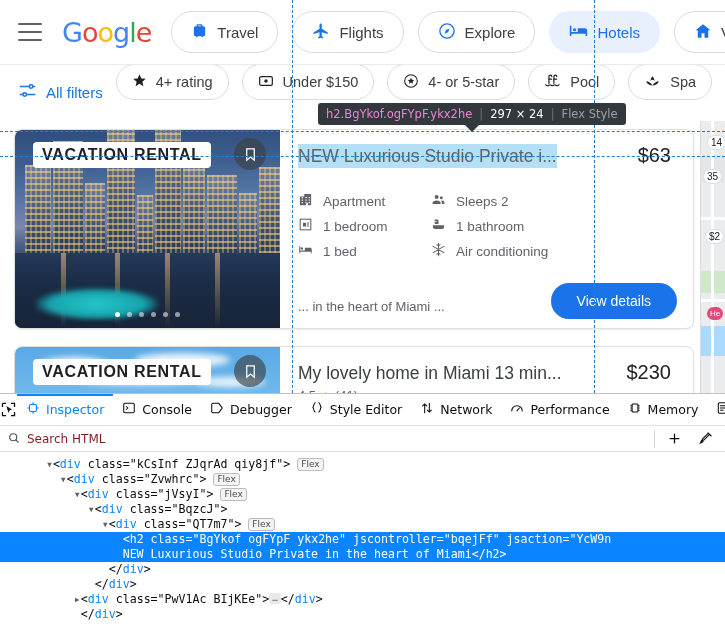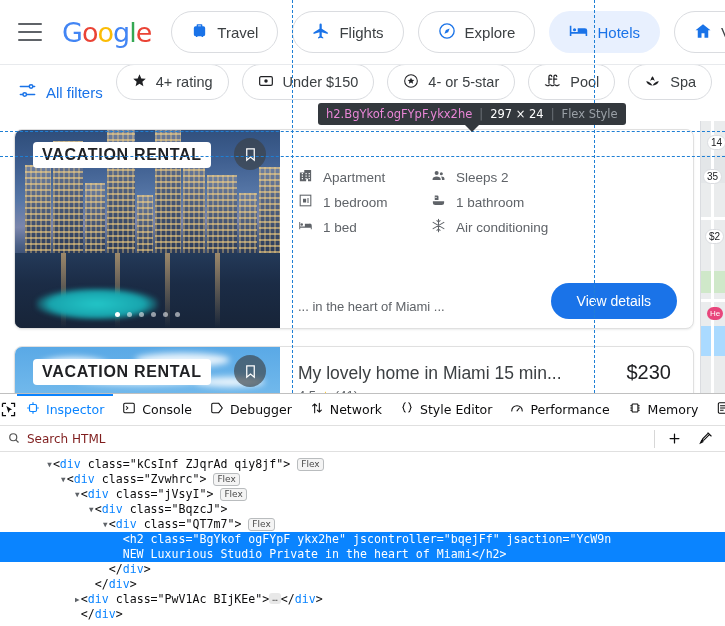--- a/index.html
+++ b/index.html
@@ -312,20 +312,24 @@
           <div class="dots">
             <span class="dot on"></span>
             <span class="dot"></span>
             <span class="dot"></span>
             <span class="dot"></span>
             <span class="dot"></span>
             <span class="dot"></span>
           </div>
         </div>
         <div class="cbody">
+          <div class="crow1">
+            <div class="ctitle hl">NEW Luxurious Studio Private i...</div>
+            <div class="cprice">$63</div>
+          </div>
           <div class="amen">
             <div class="am">
               <span><svg width="15" height="15" viewBox="0 0 24 24" fill="#5f6368">
                     <path d="M3 21V7h7V3h11v18h-5v-4h-3v4H3zm3-3h2v-2H6v2zm0-4h2v-2H6v2zm0-4h2V8H6v2zm6 8h2v-2h-2v2zm0-4h2v-2h-2v2zm0-4h2V8h-2v2zm0-4h2V6h-2v2zm5 12h2v-2h-2v2zm0-4h2v-2h-2v2zm0-4h2V8h-2v2zm0-4h2V6h-2v2z"></path>
                   </svg></span>
               <span>Apartment</span>
             </div>
             <div class="am">
               <span><svg width="15" height="15" viewBox="0 0 24 24" fill="#5f6368">
                     <circle cx="9" cy="8" r="3.2"></circle>
@@ -379,21 +383,21 @@
 
           <div class="badge">VACATION RENTAL</div>
           <div class="bookmark">
             <svg width="15" height="15" viewBox="0 0 24 24" fill="none" stroke="#fff" stroke-width="2">
                 <path d="M6 3h12v18l-6-5-6 5z"></path>
               </svg>
           </div>
         </div>
         <div class="cbody">
           <div class="crow1">
-            <div class="ctitle">My lovely home in Miami 15 min...</div>
+            <div class="ctitle">My lovely home in Miami 13 min...</div>
             <div class="cprice">$230</div>
           </div>
           <div class="rating">
             <span>4.5</span>
             <span class="star">★</span>
             <span>(41)</span>
           </div>
         </div>
       </div>
     </div>
@@ -451,29 +455,29 @@
         <span>Console</span>
       </div>
       <div class="dtab">
         <span><svg width="14" height="14" viewBox="0 0 24 24" fill="none" stroke="#0c0c0d" stroke-width="1.8">
               <path d="M3 6a2 2 0 012-2h10l6 8-6 8H5a2 2 0 01-2-2V6z"></path>
             </svg></span>
         <span>Debugger</span>
       </div>
       <div class="dtab">
         <span><svg width="14" height="14" viewBox="0 0 24 24" fill="none" stroke="#0c0c0d" stroke-width="1.8" stroke-linecap="round">
+              <path d="M9 3C6 3 7 9 5 11c2 2 1 8 4 8M15 3c3 0 2 6 4 8-2 2-1 8-4 8"></path>
+            </svg></span>
+        <span>Style Editor</span>
+      </div>
+      <div class="dtab">
+        <span><svg width="14" height="14" viewBox="0 0 24 24" fill="none" stroke="#0c0c0d" stroke-width="1.8" stroke-linecap="round">
               <path d="M8 20V5M4.5 8.5L8 5l3.5 3.5M16 4v15M12.5 15.5L16 19l3.5-3.5"></path>
             </svg></span>
         <span>Network</span>
-      </div>
-      <div class="dtab">
-        <span><svg width="14" height="14" viewBox="0 0 24 24" fill="none" stroke="#0c0c0d" stroke-width="1.8" stroke-linecap="round">
-              <path d="M9 3C6 3 7 9 5 11c2 2 1 8 4 8M15 3c3 0 2 6 4 8-2 2-1 8-4 8"></path>
-            </svg></span>
-        <span>Style Editor</span>
       </div>
       <div class="dtab">
         <span><svg width="14" height="14" viewBox="0 0 24 24" fill="none" stroke="#0c0c0d" stroke-width="1.8" stroke-linecap="round">
               <path d="M3 17a9 9 0 0118 0"></path>
               <path d="M12 17l4-5"></path>
             </svg></span>
         <span>Performance</span>
       </div>
       <div class="dtab">
         <span><svg width="14" height="14" viewBox="0 0 24 24" fill="none" stroke="#0c0c0d" stroke-width="1.8">

